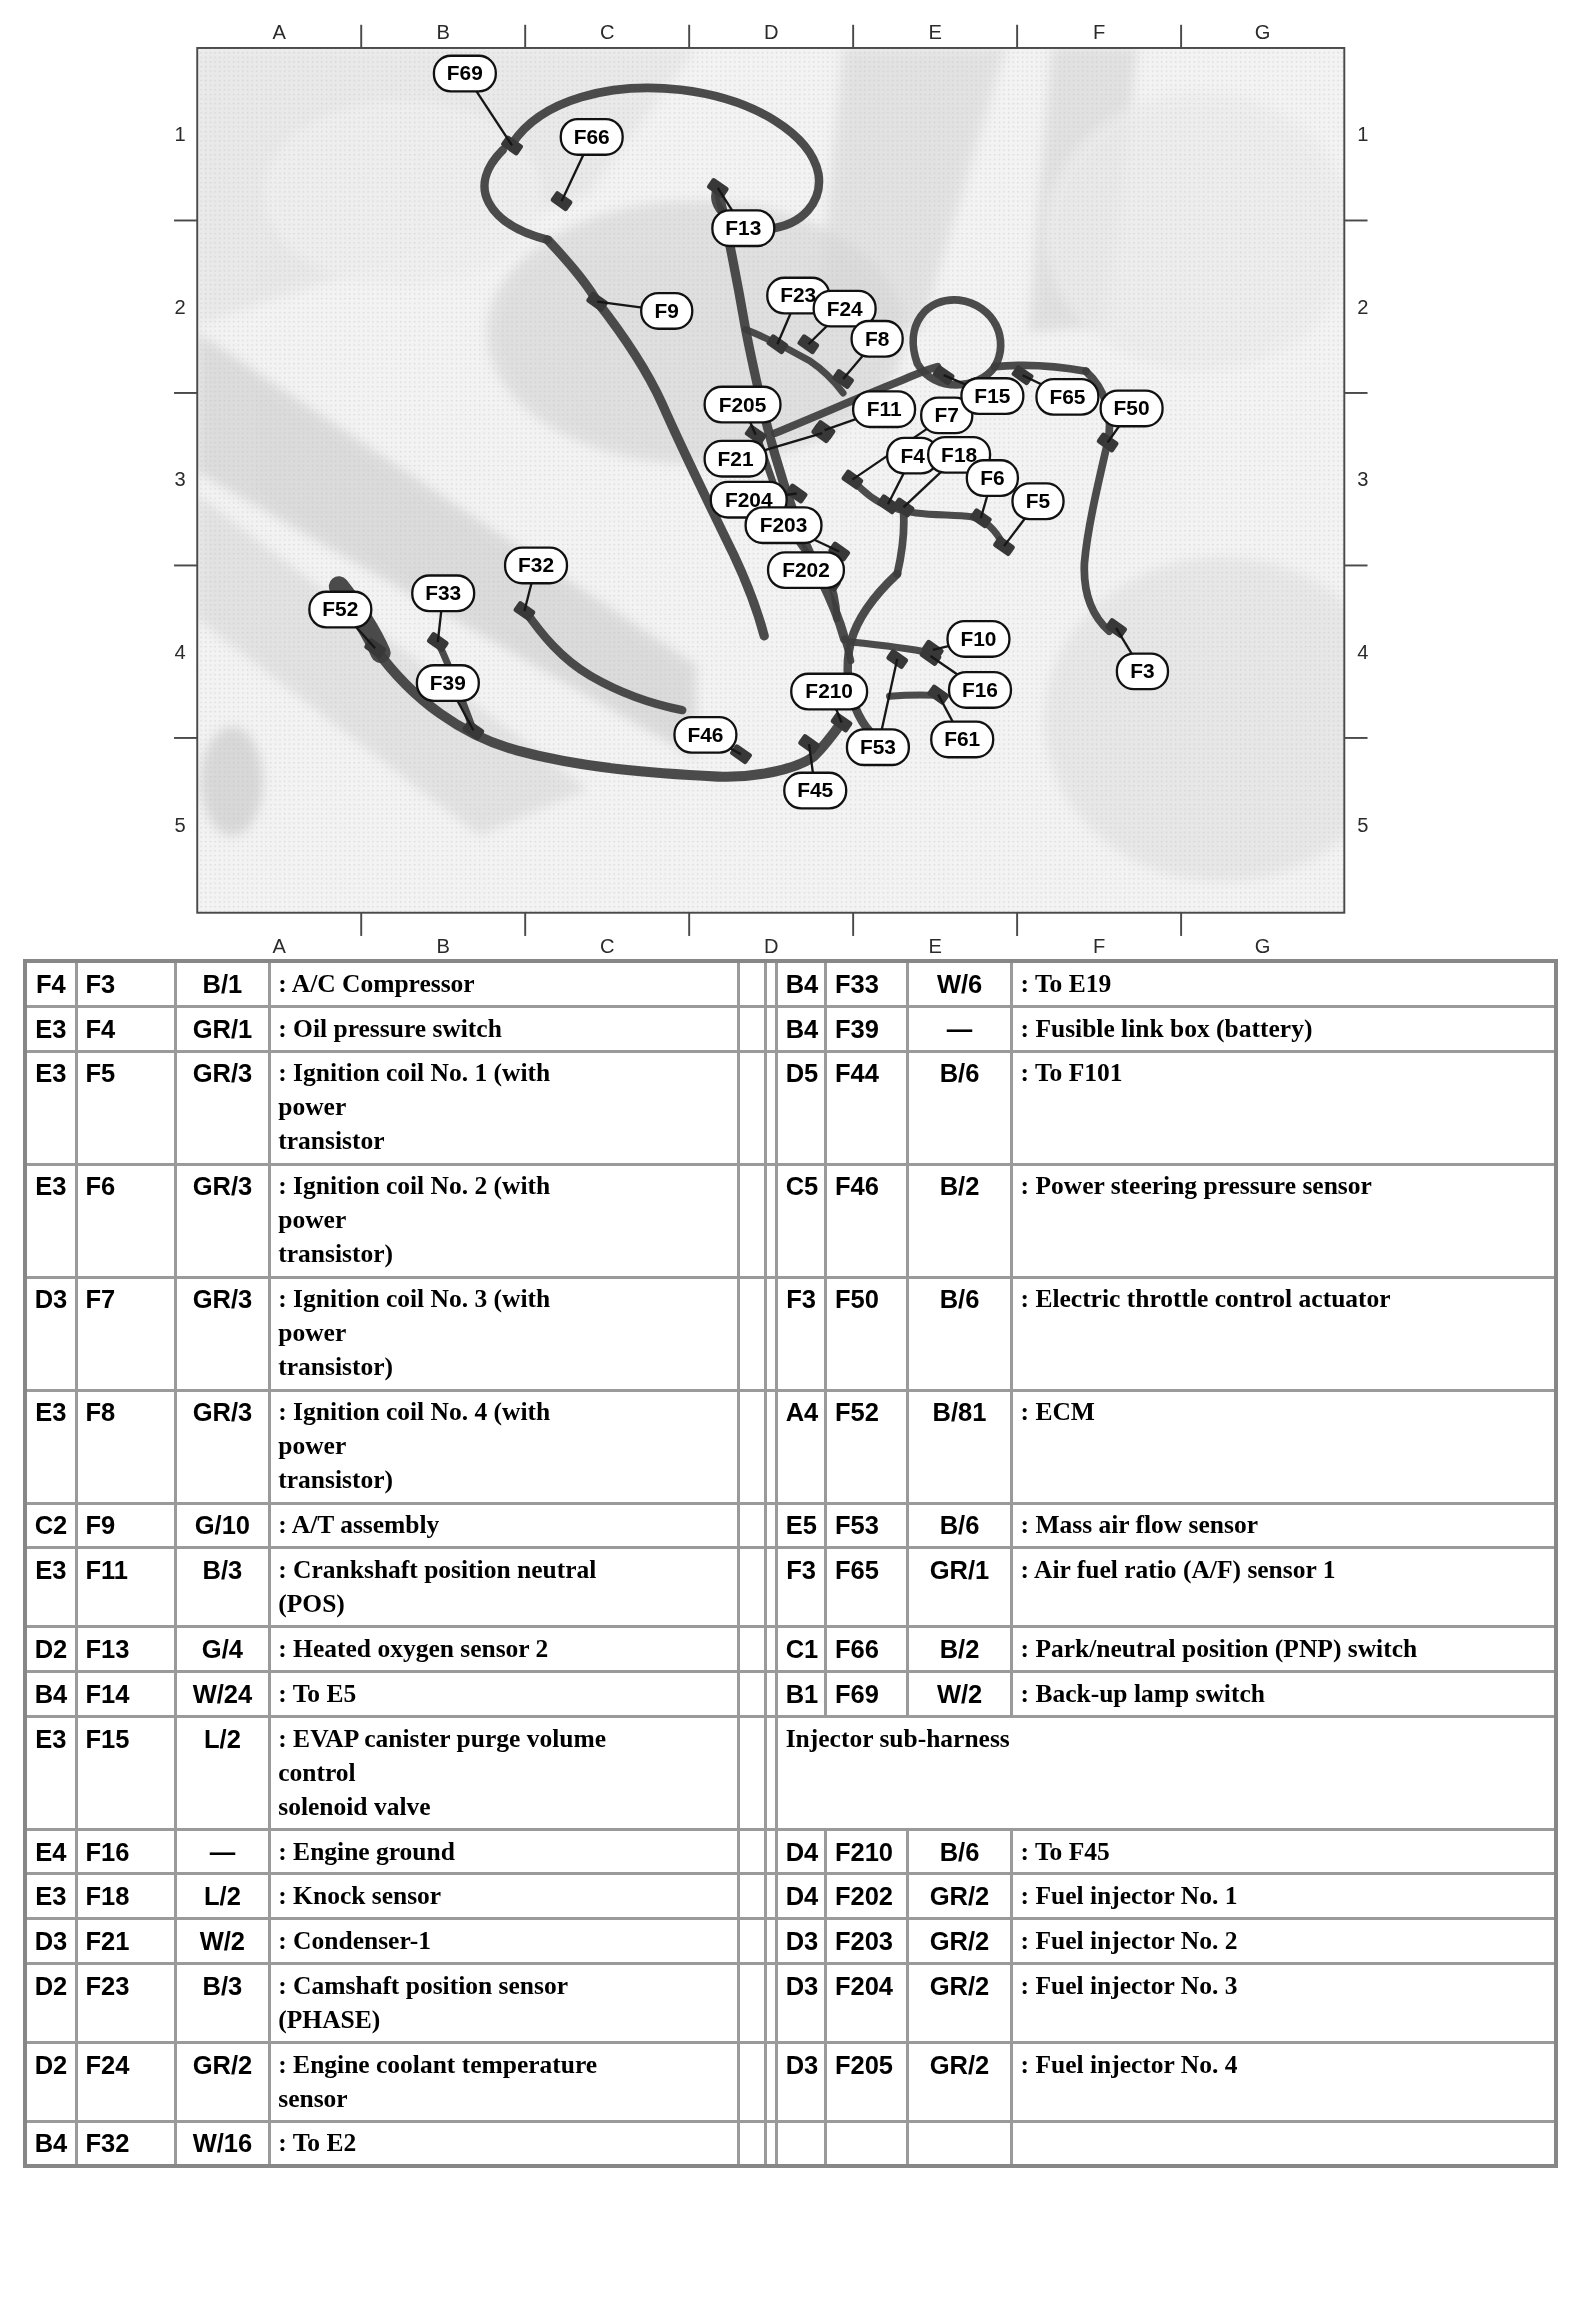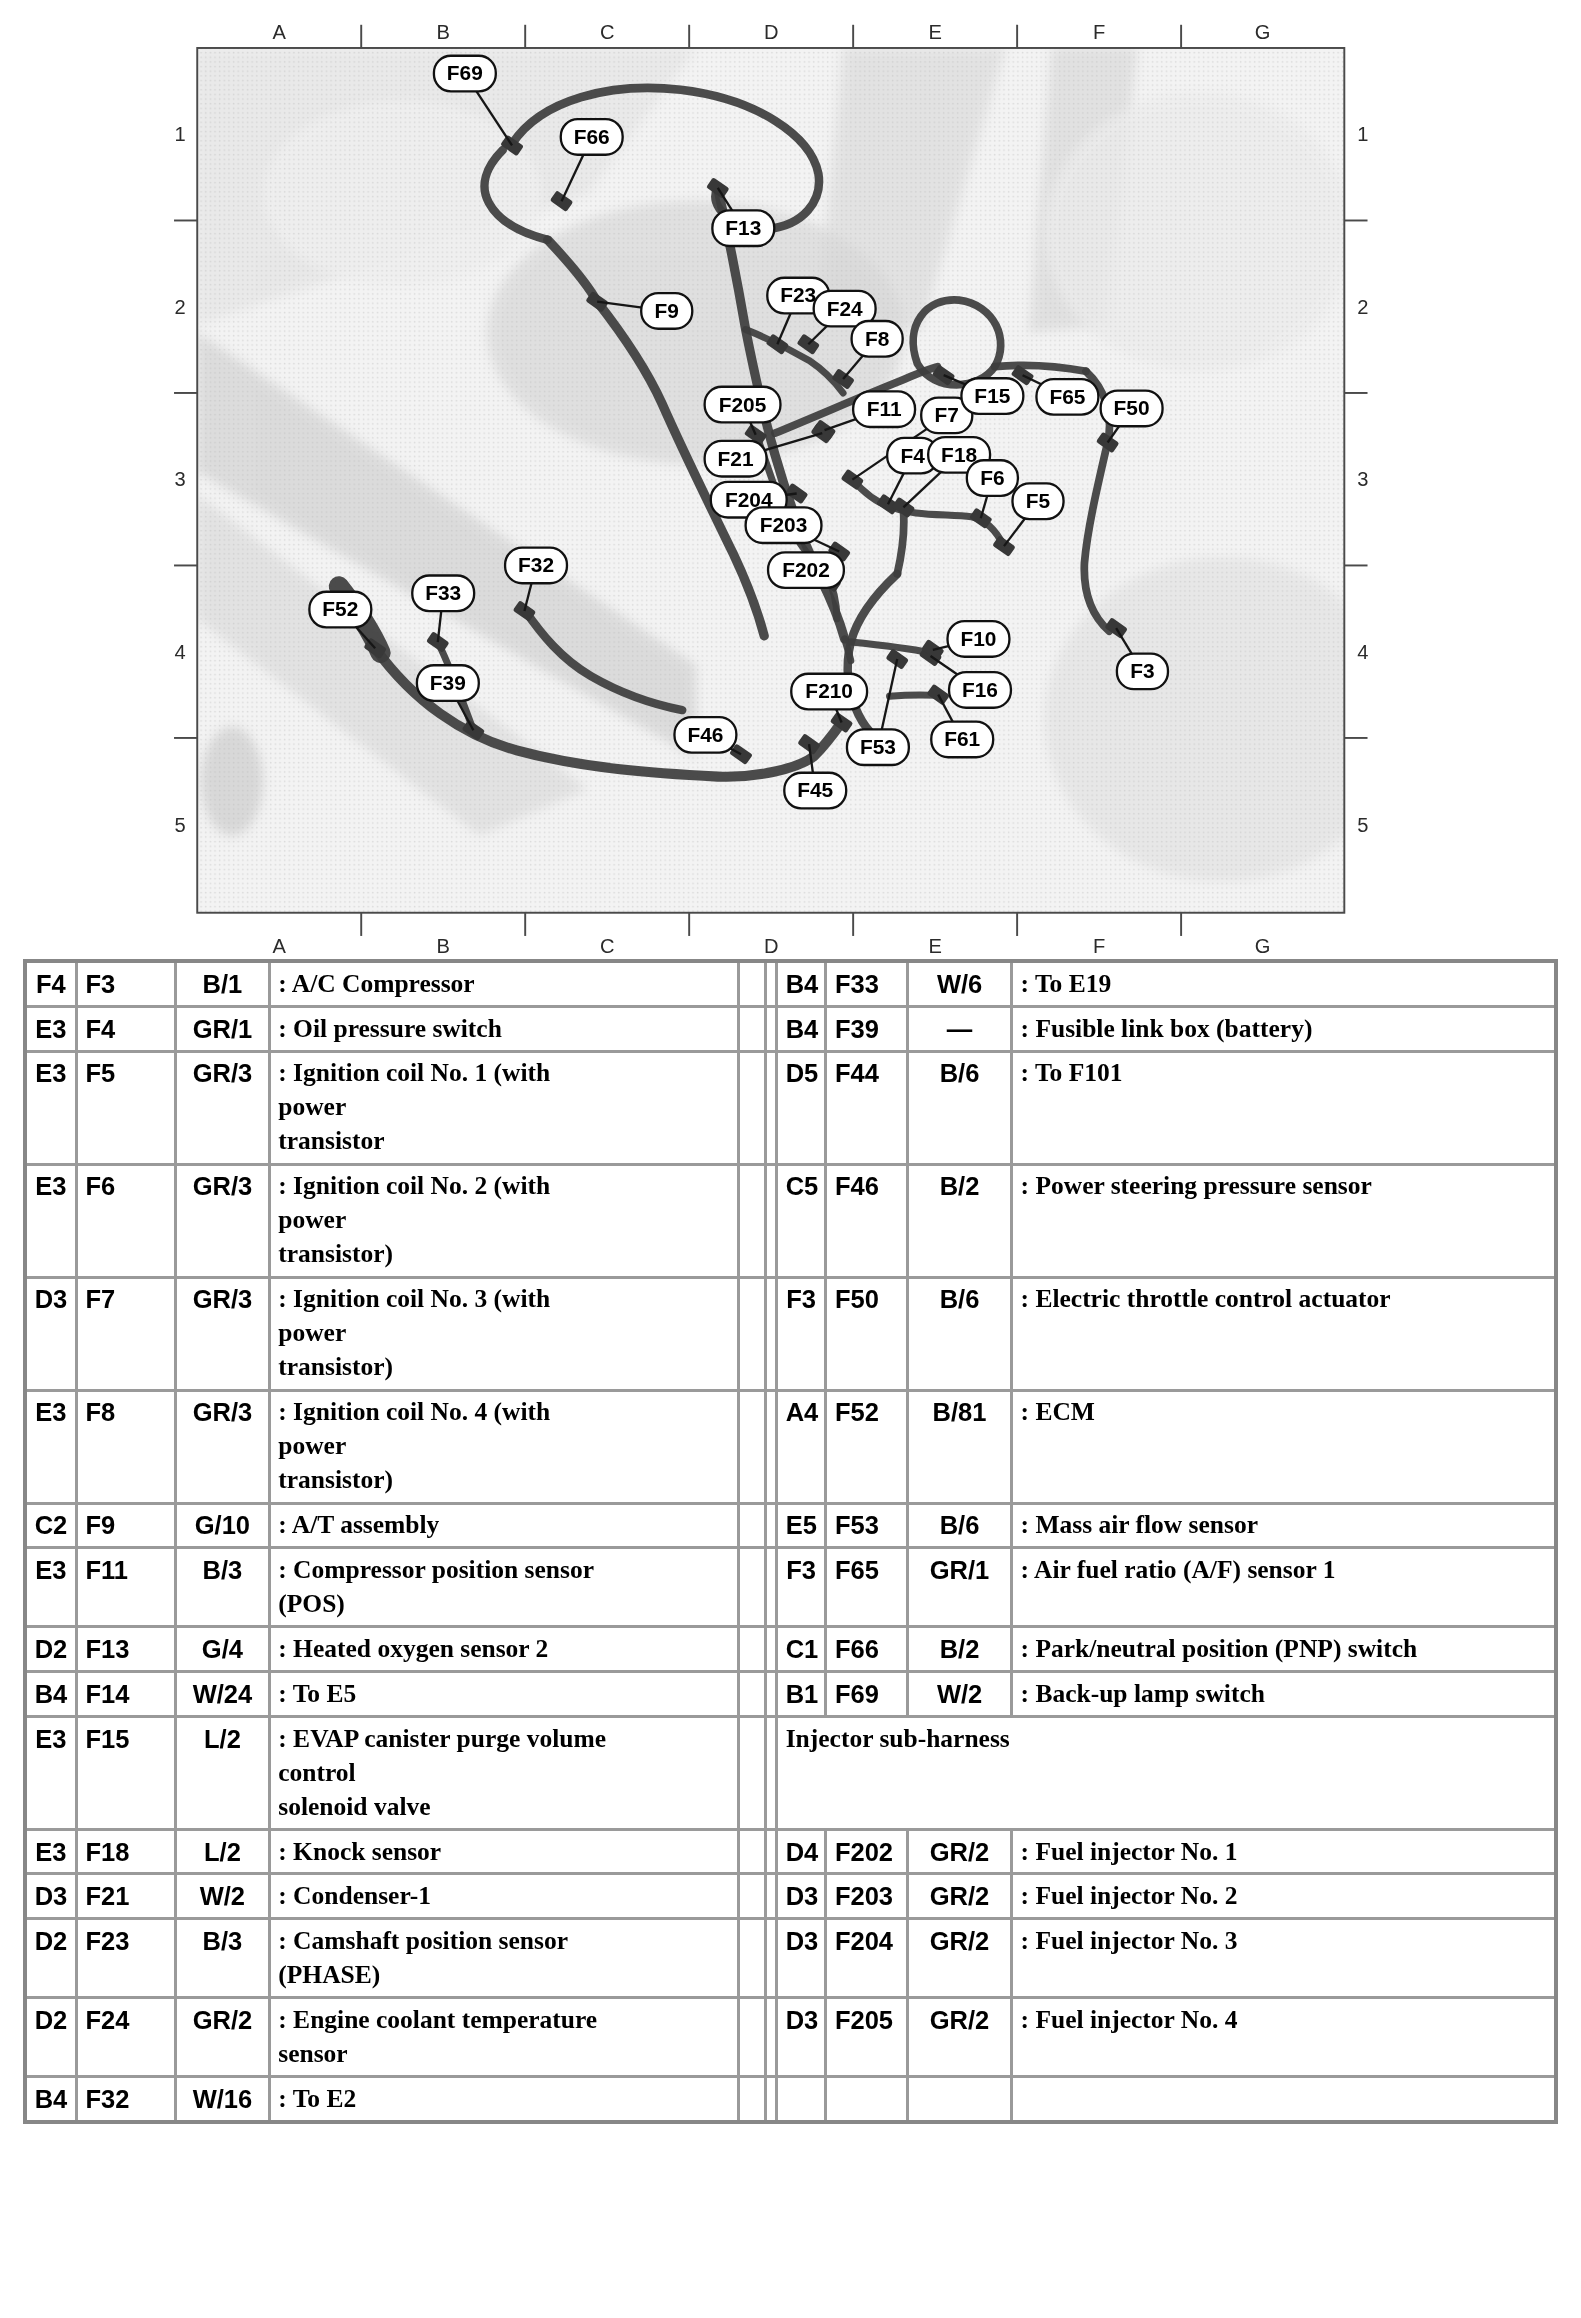--- a/index.html
+++ b/index.html
@@ -425,21 +425,21 @@
           <td class="sp"></td>
           <td class="c-g">E5</td>
           <td class="c-c">F53</td>
           <td class="c-k">B/6</td>
           <td class="c-d">: Mass air flow sensor</td>
         </tr>
         <tr style="height: 77px;">
           <td class="c-g">E3</td>
           <td class="c-c">F11</td>
           <td class="c-k">B/3</td>
-          <td class="c-d">: Compressor position sensor
+          <td class="c-d">: Crankshaft position neutral
 (POS)</td>
           <td class="sp"></td>
           <td class="sp"></td>
           <td class="c-g">F3</td>
           <td class="c-c">F65</td>
           <td class="c-k">GR/1</td>
           <td class="c-d">: Air fuel ratio (A/F) sensor 1</td>
         </tr>
         <tr style="height: 43px;">
           <td class="c-g">D2</td>
@@ -468,20 +468,32 @@
         <tr style="height: 113px;">
           <td class="c-g">E3</td>
           <td class="c-c">F15</td>
           <td class="c-k">L/2</td>
           <td class="c-d">: EVAP canister purge volume
 control
 solenoid valve</td>
           <td class="sp"></td>
           <td class="sp"></td>
           <td colspan="4" class="c-d">Injector sub-harness</td>
+        </tr>
+        <tr style="height: 43px;">
+          <td class="c-g">E4</td>
+          <td class="c-c">F16</td>
+          <td class="c-k">—</td>
+          <td class="c-d">: Engine ground</td>
+          <td class="sp"></td>
+          <td class="sp"></td>
+          <td class="c-g">D4</td>
+          <td class="c-c">F210</td>
+          <td class="c-k">B/6</td>
+          <td class="c-d">: To F45</td>
         </tr>
         <tr style="height: 43px;">
           <td class="c-g">E3</td>
           <td class="c-c">F18</td>
           <td class="c-k">L/2</td>
           <td class="c-d">: Knock sensor</td>
           <td class="sp"></td>
           <td class="sp"></td>
           <td class="c-g">D4</td>
           <td class="c-c">F202</td>

